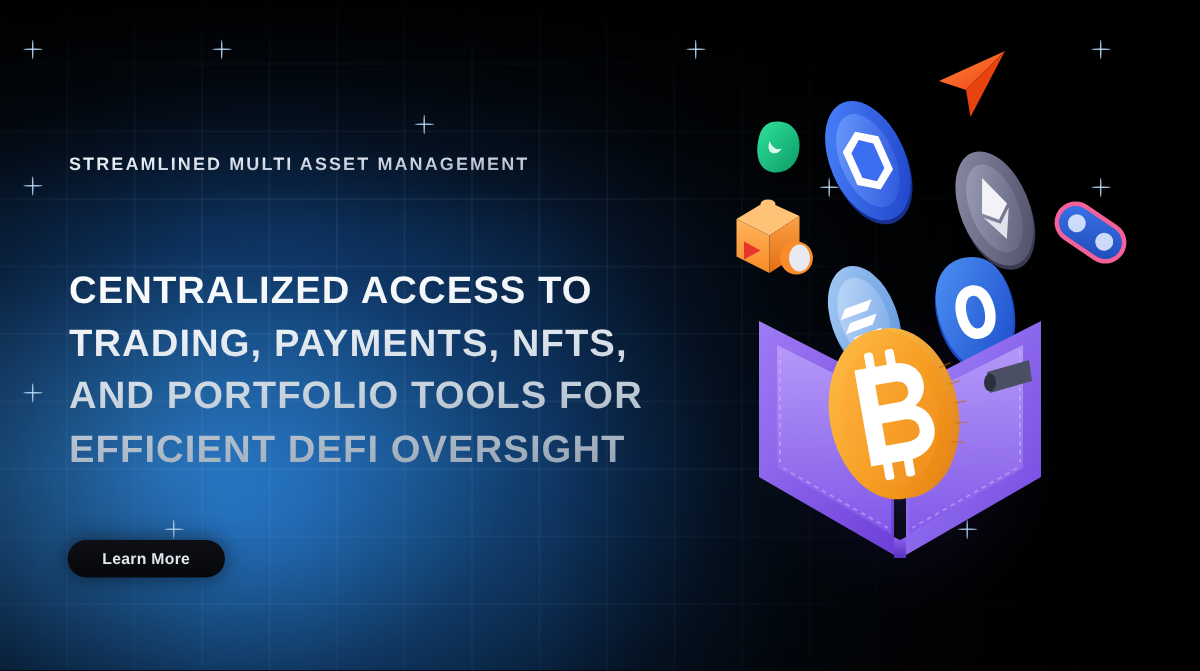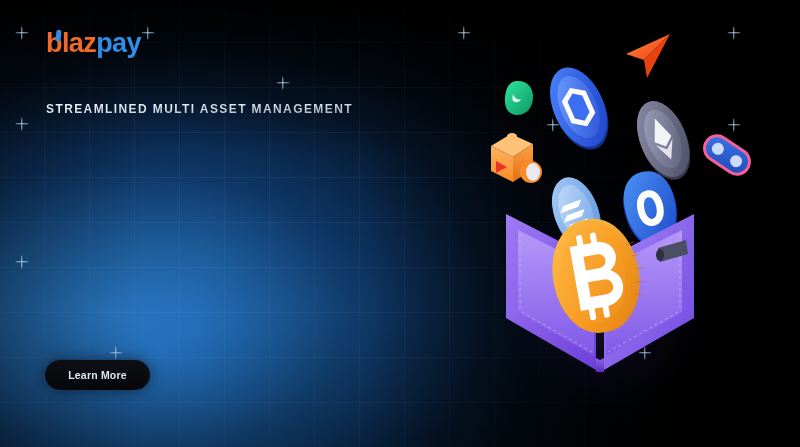--- a/index.html
+++ b/index.html
@@ -85,21 +85,21 @@
     font-size:25.5px; font-weight:700; letter-spacing:.7px;
     line-height:1.38;
     background:linear-gradient(176deg,#ffffff 0%,#eef2f7 28%,#c2ced9 60%,#8c9aab 100%);
     -webkit-background-clip:text; background-clip:text;
     color:transparent; -webkit-text-fill-color:transparent;
     text-transform:uppercase;
   }
 
   .cta {
     position:absolute; left:45px; top:360px;
-    width:105px; height:30px;
+    width:105px; height:25px;
     border-radius:15px;
     background:linear-gradient(180deg,#0d0f14 0%,#05070a 100%);
     box-shadow:0 0 14px rgba(0,0,0,.55);
     display:flex; align-items:center; justify-content:center;
     cursor:pointer;
   }
   .cta span {
     font-size:10.5px; font-weight:600; letter-spacing:.2px;
     color:#dfe6ee;
   }
@@ -138,28 +138,23 @@
   <div class="sparkle" style="left:22px;  top:124px;"></div>
   <div class="sparkle" style="left:22px;  top:262px;"></div>
   <div class="sparkle" style="left:283px; top:83px;"></div>
   <div class="sparkle" style="left:464px; top:33px;"></div>
   <div class="sparkle" style="left:553px; top:125px;"></div>
   <div class="sparkle" style="left:734px; top:33px;"></div>
   <div class="sparkle" style="left:734px; top:125px;"></div>
   <div class="sparkle" style="left:645px; top:353px;"></div>
   <div class="sparkle" style="left:116px; top:353px;"></div>
 
-  <div class="logo">
-    <span class="logo-wrap">
-      <span class="l-dot"></span>
-      <span class="l-blaz">blaz</span><span class="l-pay">pay</span>
-    </span>
-  </div>
 
   <div class="eyebrow">STREAMLINED MULTI ASSET MANAGEMENT</div>
+  <div class="headline">CENTRALIZED ACCESS TO TRADING, PAYMENTS, NFTS, AND PORTFOLIO TOOLS FOR EFFICIENT DEFI OVERSIGHT</div>
 
   <div class="cta">
     <span>Learn More</span>
   </div>
 
   <div id="art">
 
     <div class="glow-soft"></div>
 
     <svg class="tok" style="left:57px; top:78px;" width="34" height="40" viewBox="0 0 34 40">

